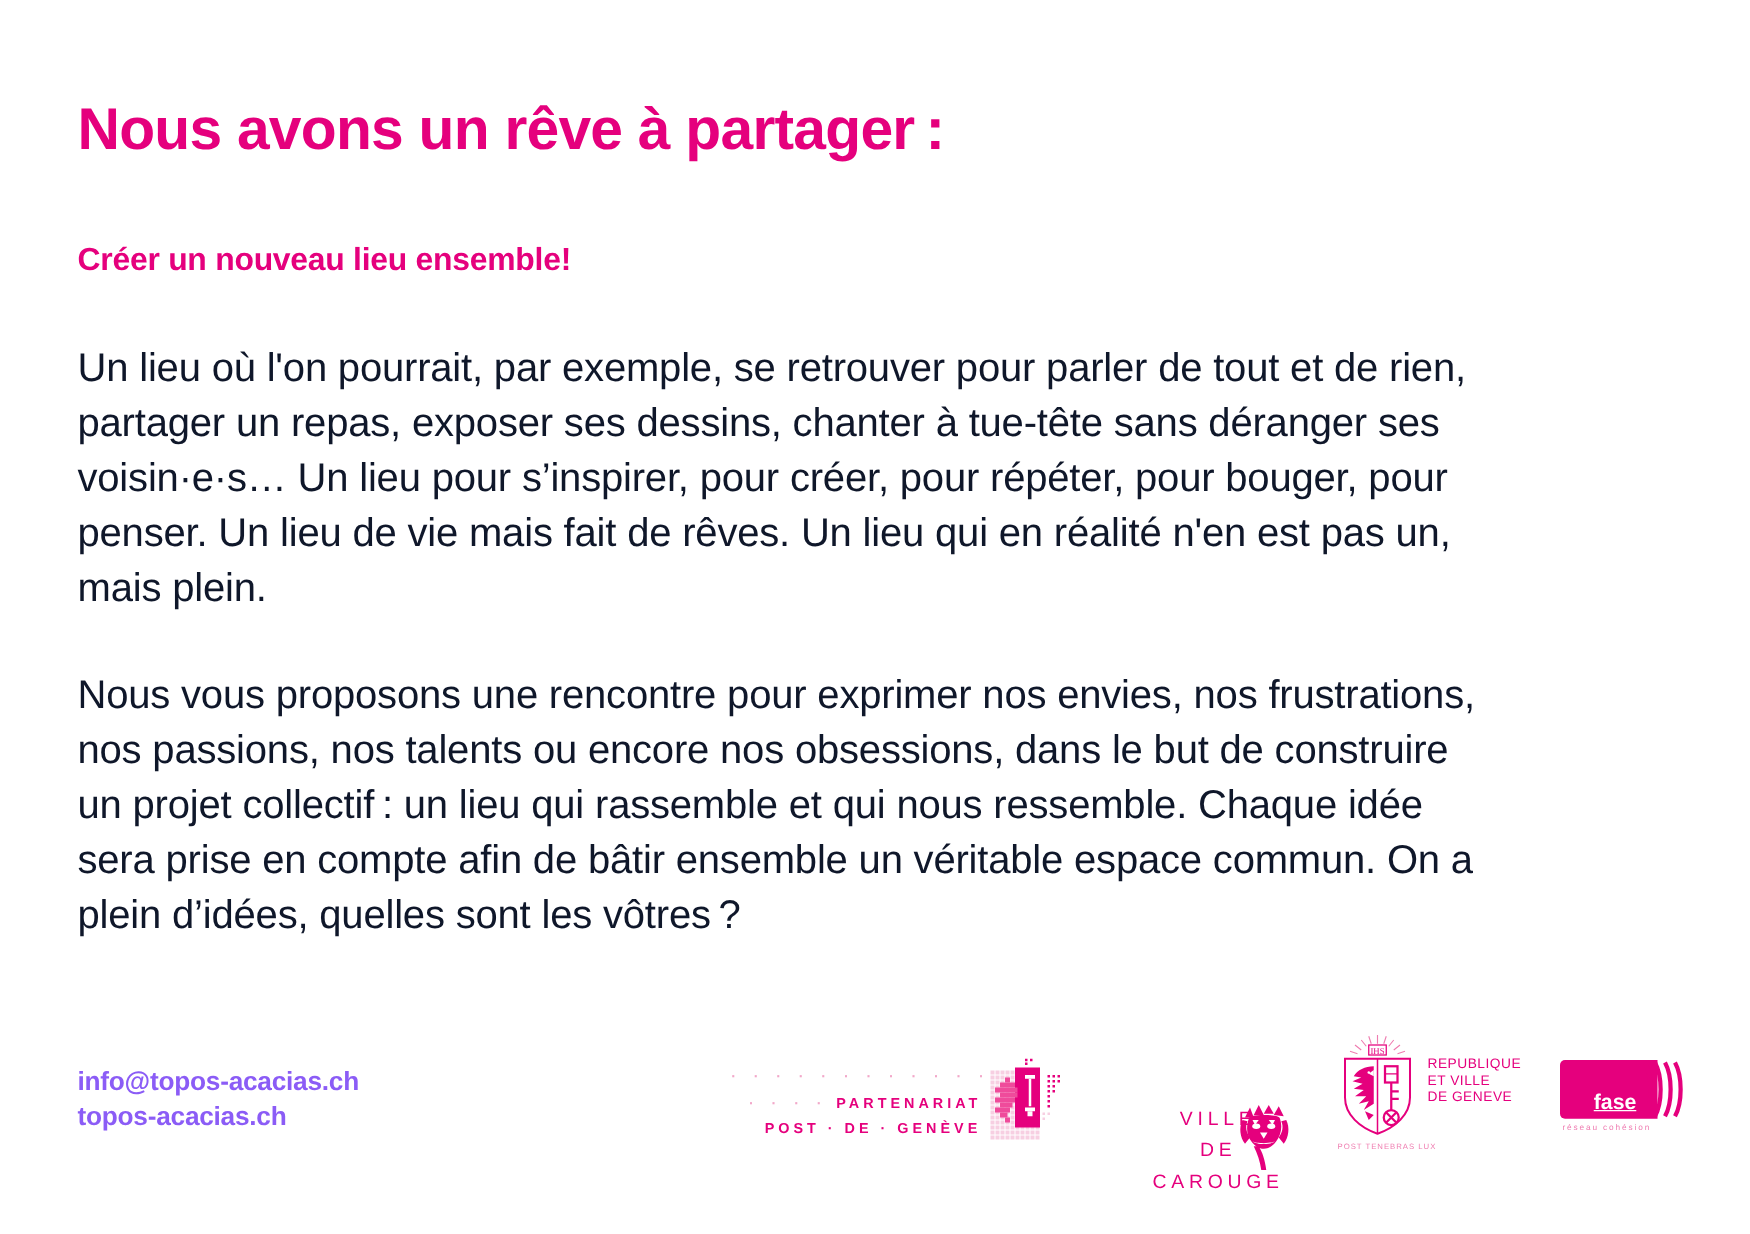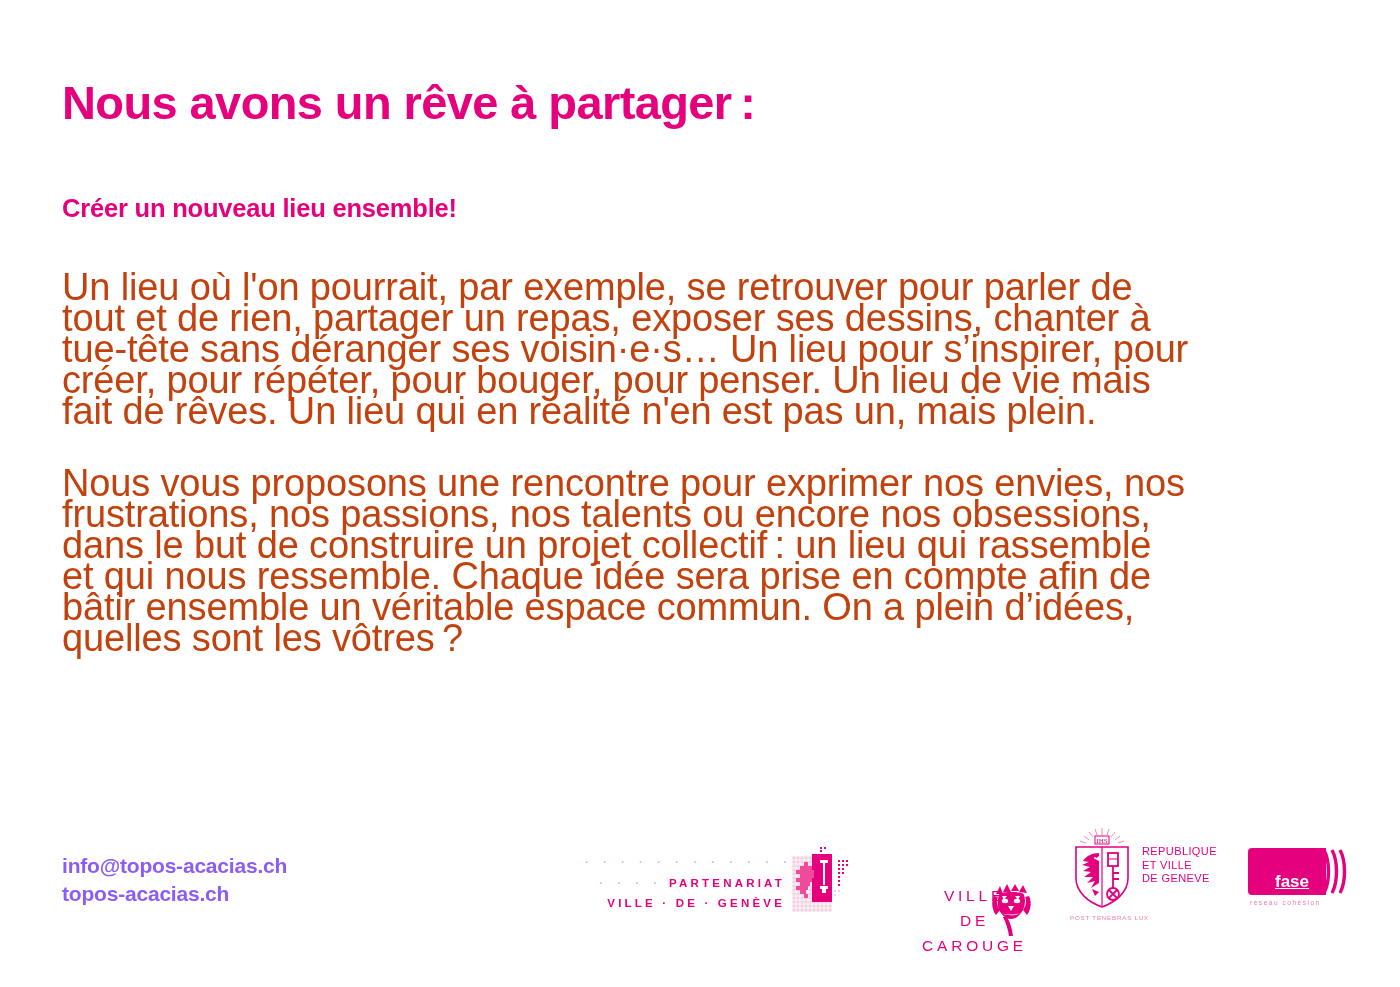--- a/index.html
+++ b/index.html
@@ -43,23 +43,23 @@
     color: #e5007d;
     line-height: 1.2;
   }
 
   
   .body-copy {
     position: absolute;
     left: 62px;
     top: 272px;
     width: 1130px;
-    color: #c2410c;
-    font-size: 38px;
-    line-height: 31px;
+    color: #0f172a;
+    font-size: 32px;
+    line-height: 44px;
     letter-spacing: -0.15px;
     font-weight: 400;
   }
   .body-copy p {
     margin: 0 0 41px 0;
   }
   .body-copy p:last-child { margin-bottom: 0; }
 
   
   .contact {
@@ -195,21 +195,21 @@
     <div>info@topos-acacias.ch</div>
     <div>topos-acacias.ch</div>
   </div>
 
   <div class="logo-strip">
 
     <div class="logo lg-partenariat">
       <div class="pt-lines">
         <div><span class="pt-dots">· · · · · · · · · · · ·</span>&nbsp;<span>UN</span></div>
         <div><span class="pt-dots">· · · ·</span>&nbsp;<span>PARTENARIAT</span></div>
-        <div><span>VILLE · DE · GENÈVE</span></div>
+        <div><span>POST · DE · GENÈVE</span></div>
       </div>
       <div class="pt-emblem">
         <svg viewBox="0 0 66 72" width="66" height="72" xmlns="http://www.w3.org/2000/svg">
 
           <g fill="#f7cfe2">
             <rect x="2" y="10" width="40" height="56"></rect>
           </g>
           <g stroke="#ffffff" stroke-width="0.8">
             <path d="M2 10 H42 M2 14 H42 M2 18 H42 M2 22 H42 M2 26 H42 M2 30 H42 M2 34 H42 M2 38 H42 M2 42 H42 M2 46 H42 M2 50 H42 M2 54 H42 M2 58 H42 M2 62 H42 M2 66 H42"></path>
             <path d="M2 10 V66 M6 10 V66 M10 10 V66 M14 10 V66 M18 10 V66 M22 10 V66 M26 10 V66 M30 10 V66 M34 10 V66 M38 10 V66 M42 10 V66"></path>

